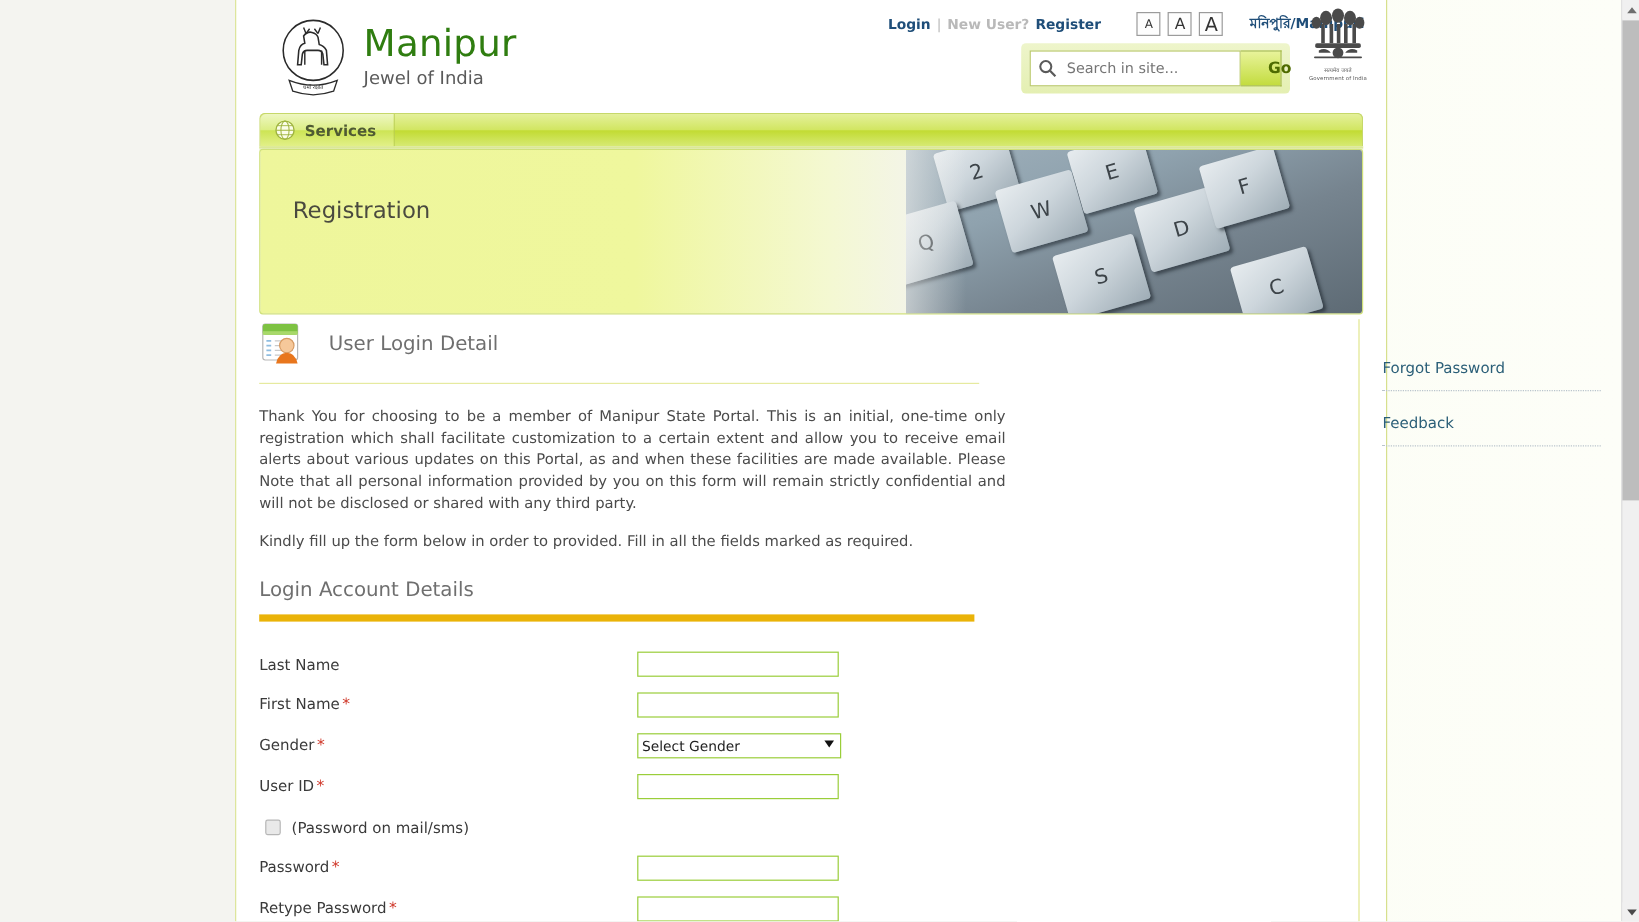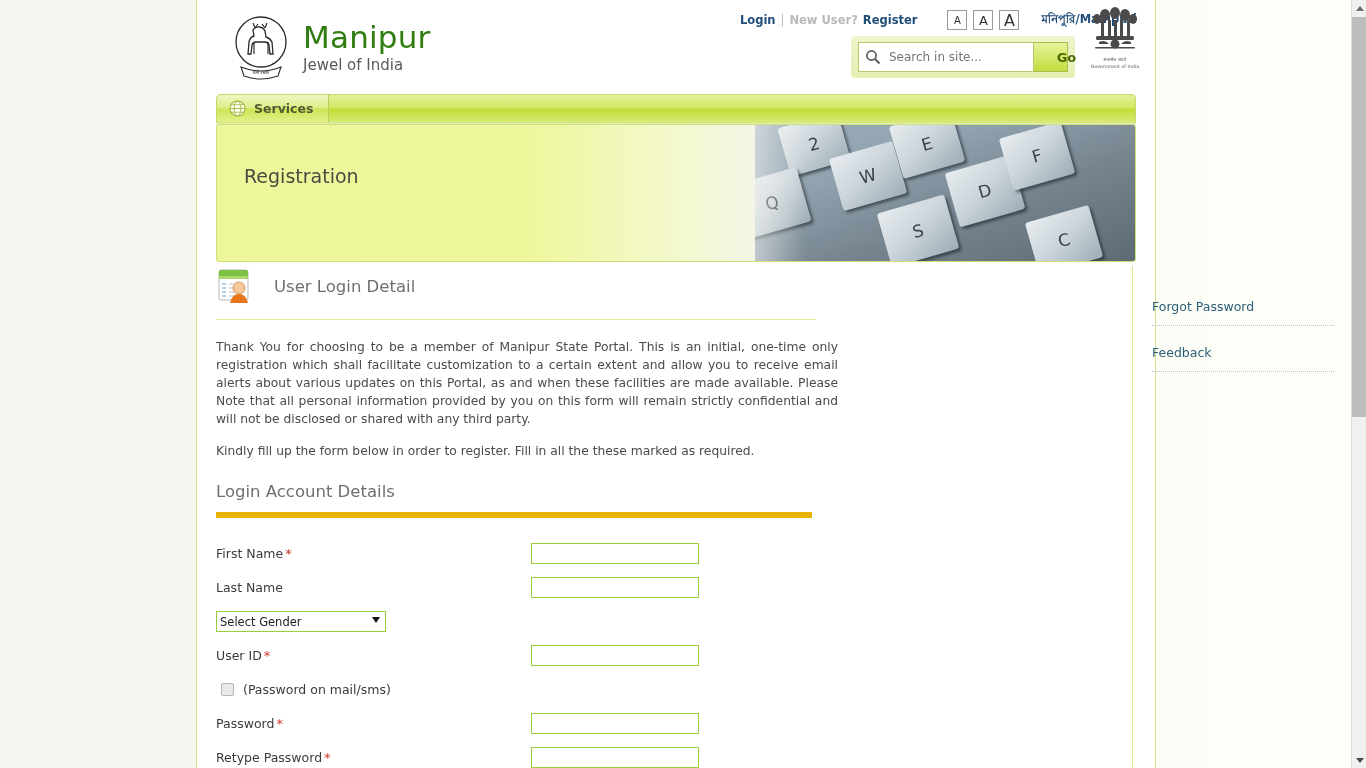--- a/index.html
+++ b/index.html
@@ -508,41 +508,44 @@
                 <line x1="12" y1="28" x2="24" y2="28"></line>
             </g>
             <circle cx="22" cy="20" r="6" fill="#f6c89a" stroke="#d79b63" stroke-width="1"></circle>
             <path d="M13 35 q2 -9 9 -9 q7 0 9 9 z" fill="#e8761d"></path>
           </svg>
         </span>
         <span id="section-title">User Login Detail</span>
       </div>
 
       <p id="intro-para">Thank You for choosing to be a member of Manipur State Portal. This is an initial, one-time only registration which shall facilitate customization to a certain extent and allow you to receive email alerts about various updates on this Portal, as and when these facilities are made available. Please Note that all personal information provided by you on this form will remain strictly confidential and will not be disclosed or shared with any third party.</p>
-      <p id="secondary-para">Kindly fill up the form below in order to register. Fill in all the these marked as required.</p>
+      <p id="secondary-para">Kindly fill up the form below in order to provided. Fill in all the fields marked as required.</p>
 
       <div id="form-section-title">Login Account Details</div>
 
       <div id="form">
+
+        <div class="frow">
+          <div class="flabel">
+            <span>Last Name</span>
+          </div>
+          <input class="ftext" type="text" value="" style="">
+        </div>
 
         <div class="frow">
           <div class="flabel">
             <span>First Name</span><span class="req">*</span>
           </div>
           <input class="ftext" type="text" value="" style="">
         </div>
 
         <div class="frow">
           <div class="flabel">
-            <span>Last Name</span>
+            <span>Gender</span><span class="req">*</span>
           </div>
-          <input class="ftext" type="text" value="" style="">
-        </div>
-
-        <div class="frow">
           <div class="select-wrap">
             <select class="fselect">
               <option>Select Gender</option>
               <option>Male</option>
               <option>Female</option>
             </select>
             <span class="select-arrow"></span>
           </div>
         </div>
 

